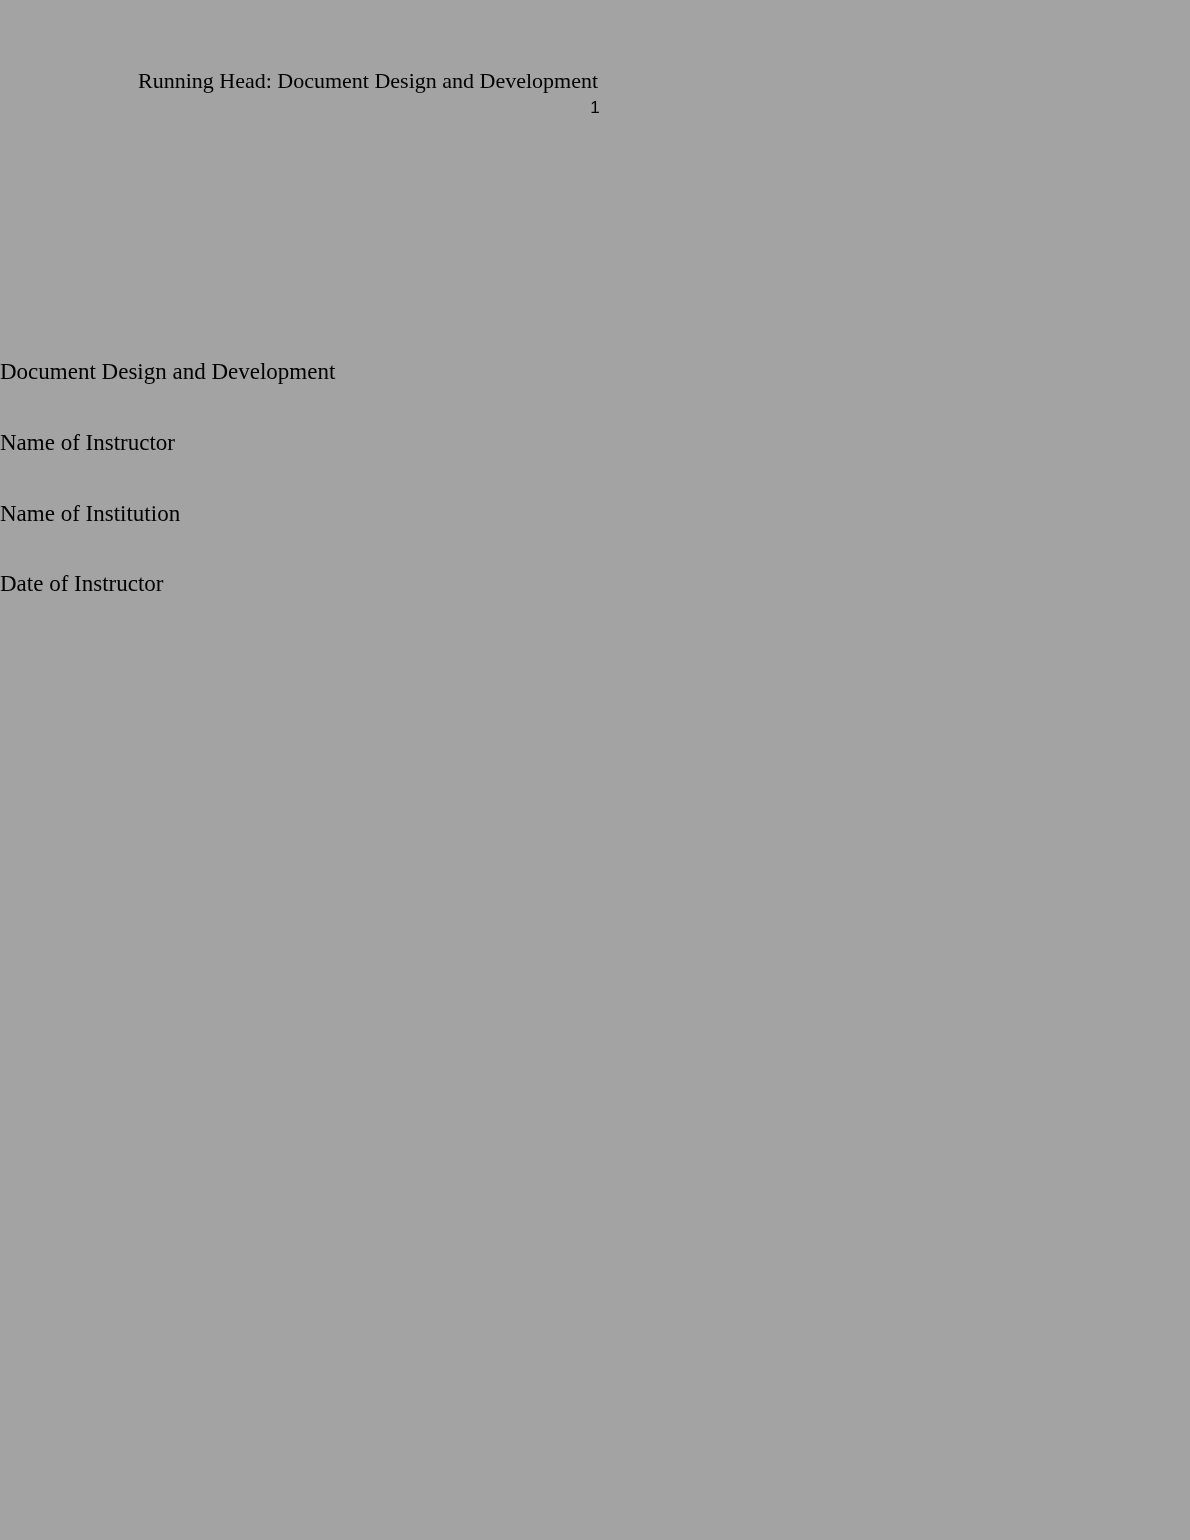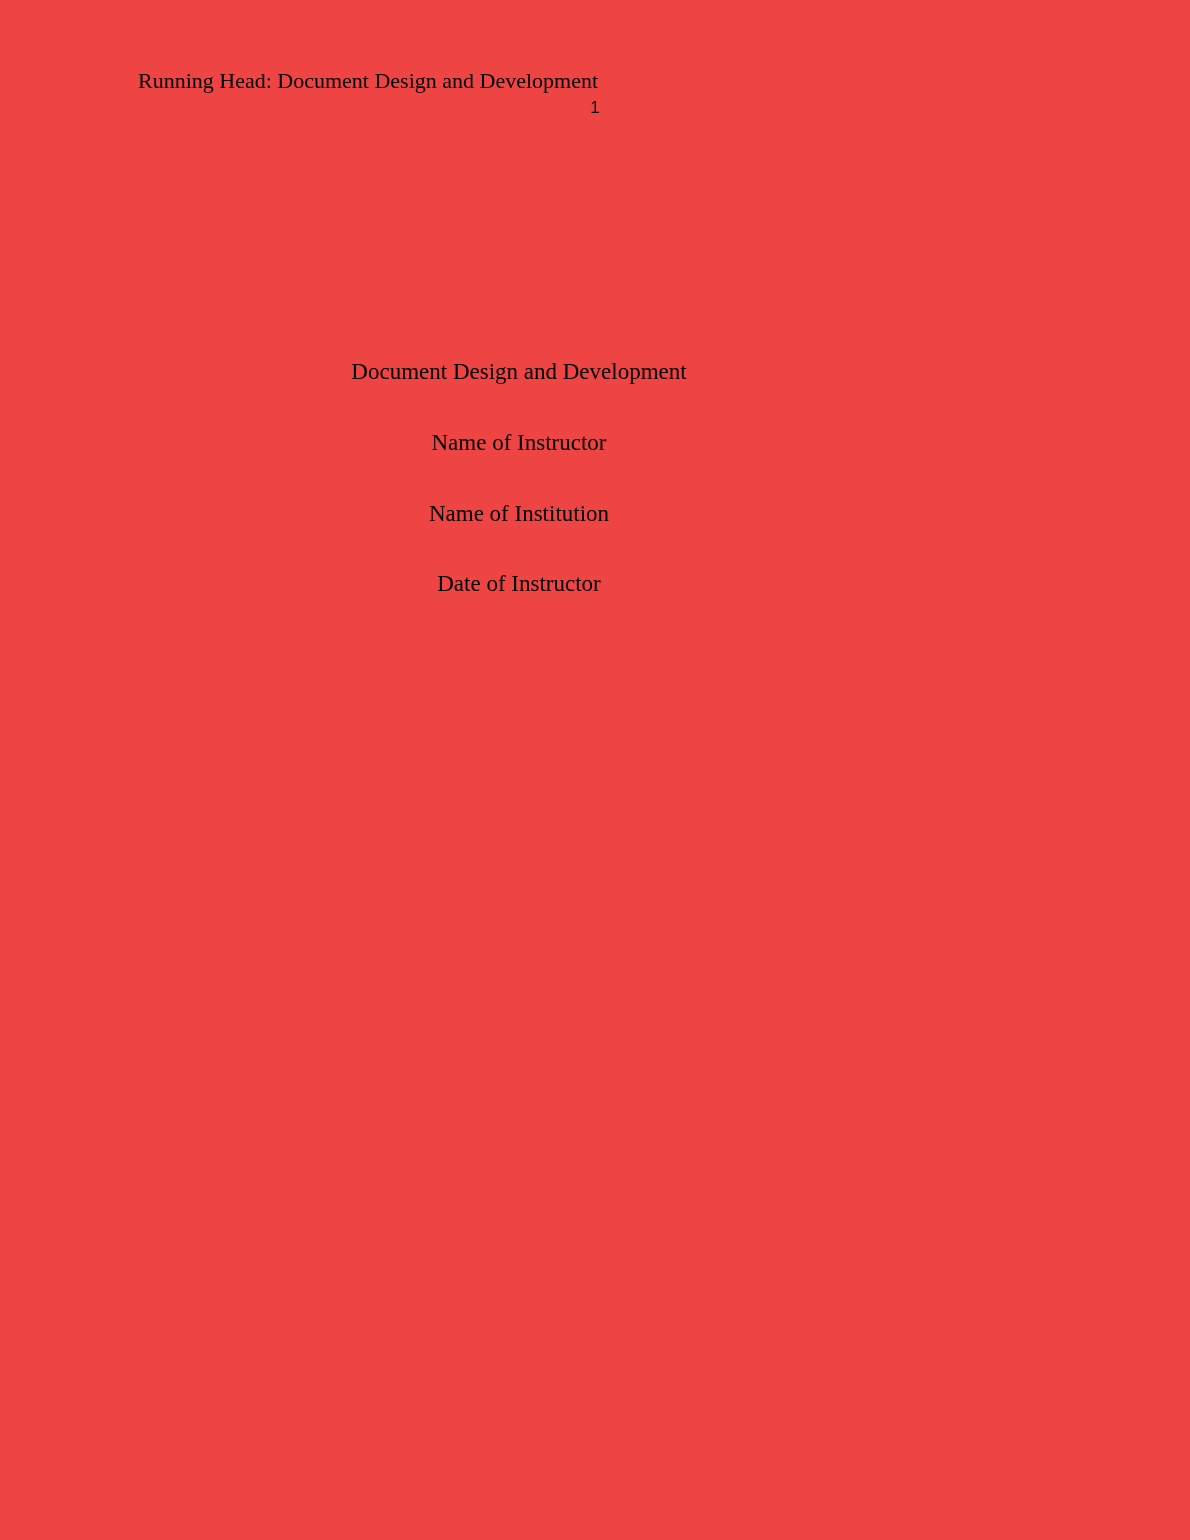--- a/index.html
+++ b/index.html
@@ -8,21 +8,21 @@
     background: #ffffff;
   }
   body {
     font-family: "Liberation Serif", "DejaVu Serif", serif;
     color: #000000;
   }
   .page {
     position: relative;
     width: 1190px;
     height: 1540px;
-    background: #ef4444;
+    background: #a3a3a3;
     overflow: hidden;
   }
   .running-head {
     position: absolute;
     top: 68px;
     left: 138px;
     font-size: 22px;
     line-height: 1.2;
     white-space: nowrap;
   }
@@ -33,21 +33,20 @@
     width: 1190px;
     text-align: center;
     font-family: "Liberation Sans", "DejaVu Sans", sans-serif;
     font-size: 17px;
   }
   .title-block {
     position: absolute;
     top: 358px;
     left: 0;
     width: 1038px;
-    text-align: center;
   }
   .title-block .line {
     font-size: 23px;
     line-height: 1.25;
     margin: 0 0 42px 0;
   }
   .title-block .line:last-child {
     margin-bottom: 0;
   }
 </style>

